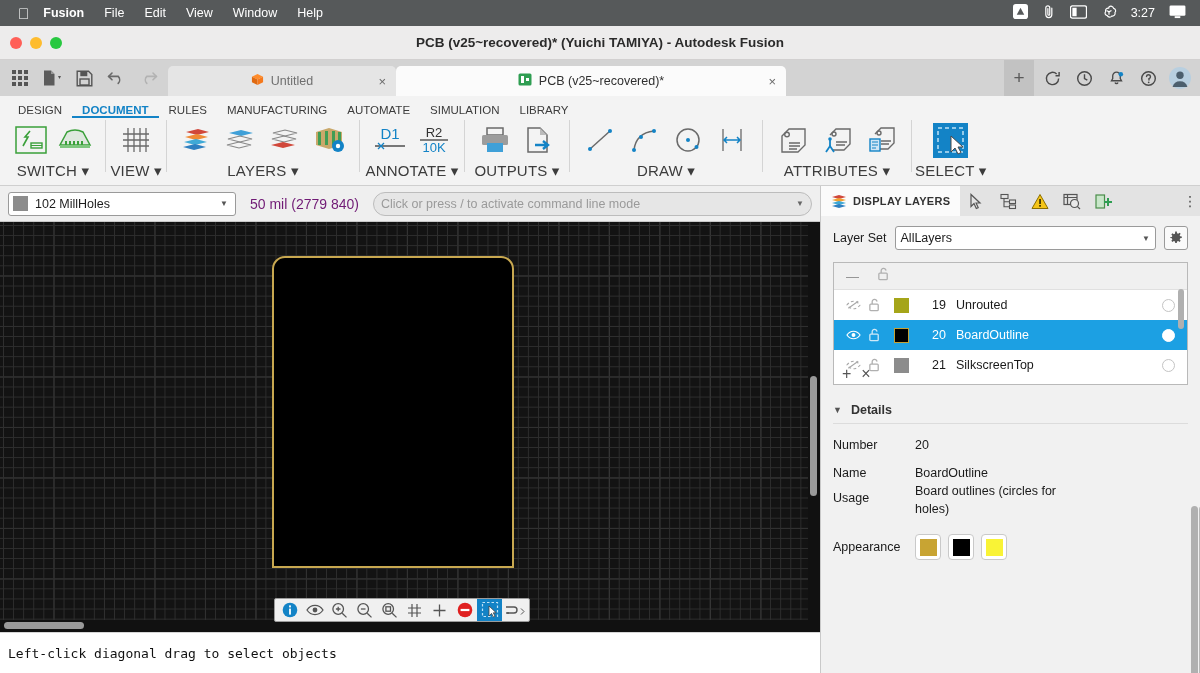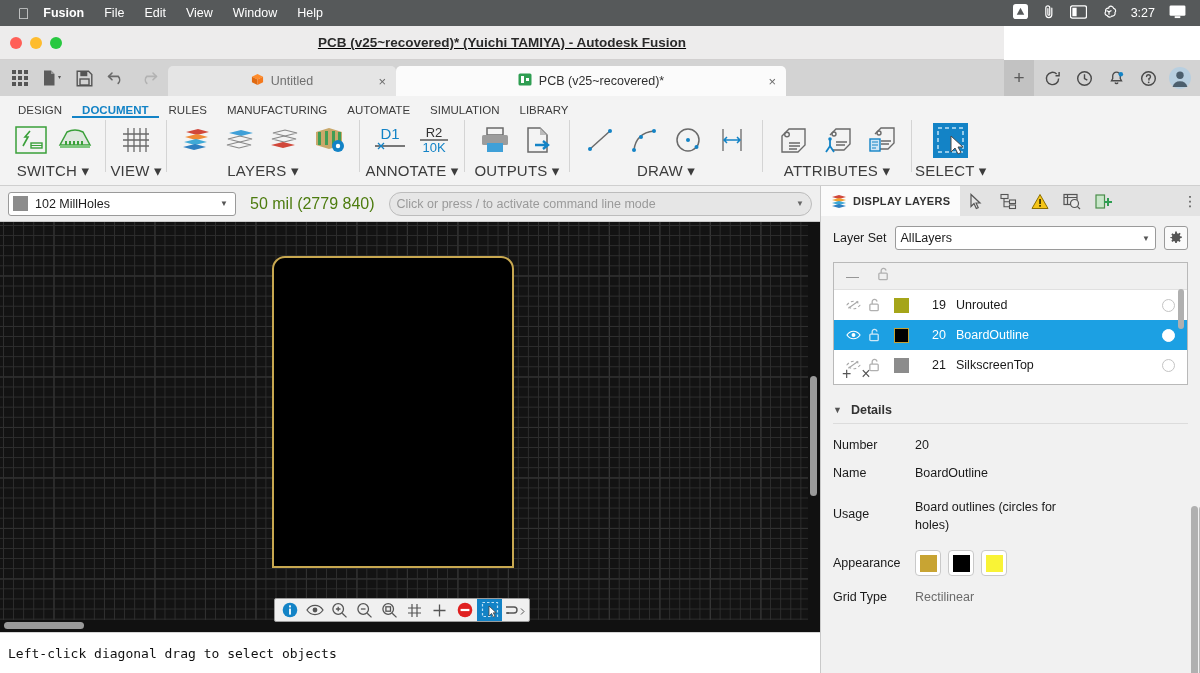--- a/index.html
+++ b/index.html
@@ -18,23 +18,23 @@
   }
   .macbar .apple { font-size: 15px; line-height: 1; margin: 0 14px 0 10px; }
   .macbar .mi { margin-right: 20px; white-space: nowrap; }
   .macbar .mi.bold { font-weight: bold; }
   .macbar .spacer { flex: 1; }
   .macbar .tray { display: flex; align-items: center; gap: 14px; padding-right: 6px; }
   .macbar .tray .clock { font-size: 12.5px; }
 
   
   .titlebar {
-    position: absolute; top: 26px; left: 0; width: 1004px; height: 34px;
+    position: absolute; top: 26px; left: 0; width: 1200px; height: 34px;
     background: #edecec; border-bottom: 1px solid #d2d0d0;
-    display: flex; align-items: center; justify-content: center; text-decoration: underline;
+    display: flex; align-items: center; justify-content: center;
   }
   .traffic { position: absolute; left: 10px; top: 11px; display: flex; gap: 8px; }
   .traffic i { width: 12px; height: 12px; border-radius: 50%; display: block; }
   .win-title { font-size: 13.5px; font-weight: bold; color: #2b2b2b; }
 
   
   .apptabs {
     position: absolute; top: 60px; left: 0; width: 1200px; height: 36px;
     background: #d3d3d3; display: flex; align-items: flex-end;
   }
@@ -75,21 +75,21 @@
     position: absolute; top: 186px; left: 0; width: 820px; height: 36px;
     background: #efefef; border-bottom: 1px solid #c9c9c9;
     display: flex; align-items: center; padding: 0 8px; gap: 14px;
   }
   .layer-select {
     width: 228px; height: 24px; background: #fff; border: 1px solid #9a9a9a; border-radius: 3px;
     display: flex; align-items: center; padding: 0 4px; font-size: 12.5px; color: #1c1c1c; gap: 7px;
   }
   .layer-select .sw { width: 15px; height: 15px; background: #8c8c8c; }
   .layer-select .cb-arrow { margin-left: auto; font-size: 8px; color: #555; padding-right: 3px; }
-  .grid-readout { font-size: 16px; color: #4d7c0f; white-space: nowrap; }
+  .grid-readout { font-size: 14px; color: #701a75; white-space: nowrap; }
   .cmdline {
     flex: 1; height: 24px; background: #e6e6e6; border: 1px solid #bcbcbc; border-radius: 12px;
     display: flex; align-items: center; padding: 0 7px; font-size: 12.5px; color: #9a9a9a;
   }
   .cmdline .cb-arrow { margin-left: auto; font-size: 8px; color: #666; }
 
   
   .canvaswrap { position: absolute; top: 222px; left: 0; width: 820px; height: 410px; background: #111; }
   .canvas {
     position: absolute; top: 0; left: 0; width: 808px; height: 398px;
@@ -822,41 +822,37 @@
       </div>
 
       <div class="drow">
         <span class="dk">Number</span>
         <span class="dv">20</span>
       </div>
       <div class="drow">
         <span class="dk">Name</span>
         <span class="dv">BoardOutline</span>
       </div>
-      <div class="drow" style="margin-top:18px;">
+      <div class="drow" style="margin-top:2px;">
         <span class="dk" style="padding-top:9px;">Usage</span>
         <span class="dv" style="max-width:150px;line-height:1.45;">Board outlines (circles for holes)</span>
       </div>
       <div class="drow" style="align-items:center;margin-top:16px;">
         <span class="dk">Appearance</span>
         <span class="swatches">
           <span class="swatch">
               <i style="background:#c8a433"></i>
             </span>
           <span class="swatch">
               <i style="background:#000"></i>
             </span>
           <span class="swatch">
               <i style="background:#f9f336"></i>
             </span>
         </span>
       </div>
-      <div class="drow" style="margin-top:14px;">
-        <span class="dk">Grid Type</span>
-        <span class="dv muted">Rectilinear</span>
-      </div>
 
       <div class="rp-vscroll"></div>
       <div class="rp-vscroll2"></div>
     </div>
   </div>
 
 </div>
 
 </body></html>

